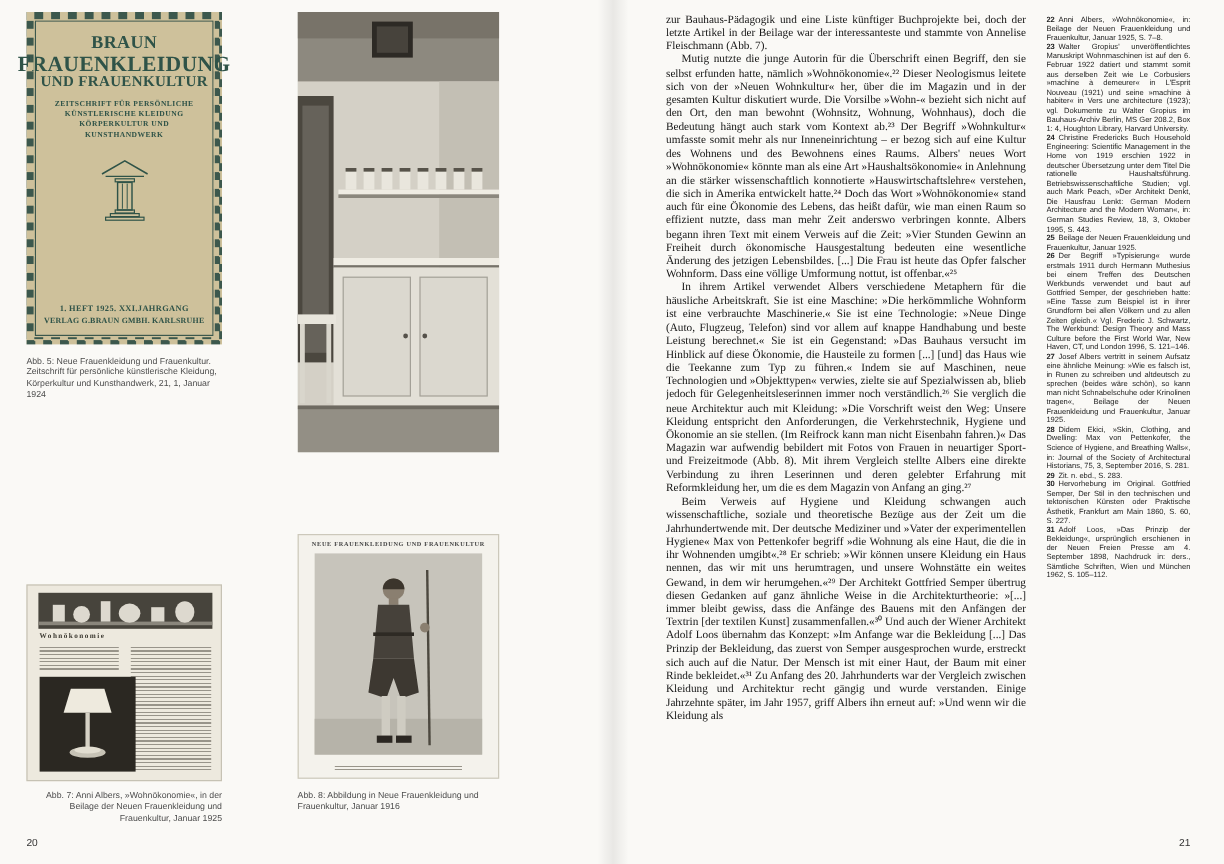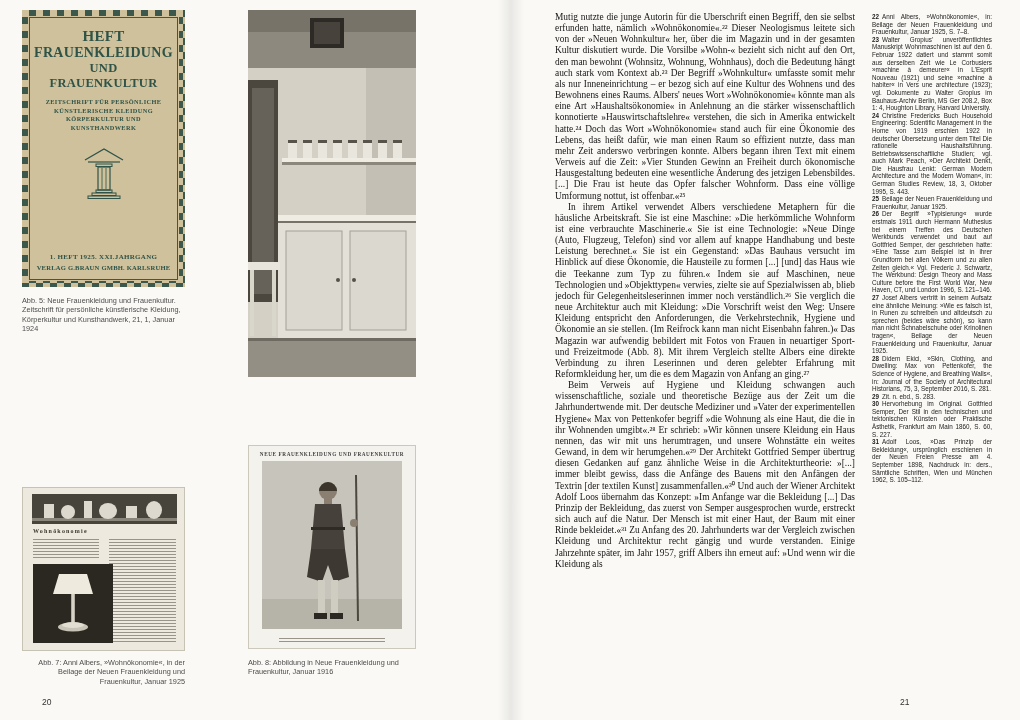--- a/index.html
+++ b/index.html
@@ -27,21 +27,21 @@
   .cover-inner{
     width:100%;height:100%;box-sizing:border-box;
     background:#cec19b;border:1px solid #3c584d;outline:1px solid #cec19b;
     display:flex;flex-direction:column;align-items:center;
     padding:10px 4px 8px 4px;
     color:#2f5348;text-align:center;
     font-family:"Liberation Serif", serif;
   }
   .cover-title{font-weight:bold;letter-spacing:.3px;}
   .cover-title .t1{font-size:15px;line-height:17px;}
-  .cover-title .t2{font-size:14px;line-height:16px;}
+  .cover-title .t2{font-size:18px;line-height:16px;}
   .cover-title .t3{font-size:12.5px;line-height:15px;text-align:center;}
   .cover-sub{margin-top:7px;font-size:6.3px;line-height:8.6px;font-weight:bold;letter-spacing:.4px;}
   .cover-icon{margin-top:14px;}
   .cover-issue{margin-top:auto;font-size:7px;font-weight:bold;letter-spacing:.3px;}
   .cover-pub{margin-top:3px;font-size:6.6px;font-weight:bold;letter-spacing:.2px;}
 
   
   .fig7page{width:163px;height:164px;background:#ede9de;border:1px solid #c6c2b4;
     position:relative;box-sizing:border-box;}
   .f7-topphoto{position:absolute;left:9px;top:6px;width:145px;height:30px;background:#47443c;}
@@ -77,21 +77,21 @@
 </style>
 </head>
 <body>
 
 <div class="spread">
 
   <div class="abs" style="left:22px;top:10px;">
     <div class="cover-border">
       <div class="cover-inner">
         <div class="cover-title">
-          <div class="t1">HEFT</div>
+          <div class="t1">BRAUN</div>
           <div class="t2">FRAUENKLEIDUNG</div>
           <div class="t3">UND FRAUENKULTUR</div>
         </div>
         <div class="cover-sub">
           <div>ZEITSCHRIFT FÜR PERSÖNLICHE</div>
           <div>KÜNSTLERISCHE KLEIDUNG</div>
           <div>KÖRPERKULTUR UND</div>
           <div>KUNSTHANDWERK</div>
         </div>
         <svg class="cover-icon" width="44" height="56" viewBox="0 0 44 56">
@@ -218,26 +218,27 @@
             <line x1="94" y1="14" x2="96" y2="160" stroke="#4c483f" stroke-width="2"></line>
             <circle cx="92" cy="62" r="4" fill="#8a7f70"></circle>
           </g>
         </svg>
       </div>
       <div class="f8-capline faux"></div>
     </div>
   </div>
   <div class="abs caption" style="left:248px;top:658px;width:168px;">Abb. 8: Abbildung in Neue Frauenkleidung und Frauenkultur, Januar 1916</div>
 
-  <div class="abs pagenum" style="left:22px;top:697px;margin-left:20px;">20</div>
+  <div class="abs pagenum" style="left:22px;top:697px;">20</div>
 
   <div class="gutter"></div>
 
   <div class="abs maintext">
 
+  <p class="para">zur Bauhaus-Pädagogik und eine Liste künftiger Buchprojekte bei, doch der letzte Artikel in der Beilage war der interessanteste und stammte von Annelise Fleischmann (Abb. 7).</p>
       <p class="para">Mutig nutzte die junge Autorin für die Überschrift einen Begriff, den sie selbst erfunden hatte, nämlich »Wohnökonomie«.²² Dieser Neologismus leitete sich von der »Neuen Wohnkultur« her, über die im Magazin und in der gesamten Kultur diskutiert wurde. Die Vorsilbe »Wohn-« bezieht sich nicht auf den Ort, den man bewohnt (Wohnsitz, Wohnung, Wohnhaus), doch die Bedeutung hängt auch stark vom Kontext ab.²³ Der Begriff »Wohnkultur« umfasste somit mehr als nur Inneneinrichtung – er bezog sich auf eine Kultur des Wohnens und des Bewohnens eines Raums. Albers' neues Wort »Wohnökonomie« könnte man als eine Art »Haushaltsökonomie« in Anlehnung an die stärker wissenschaftlich konnotierte »Hauswirtschaftslehre« verstehen, die sich in Amerika entwickelt hatte.²⁴ Doch das Wort »Wohnökonomie« stand auch für eine Ökonomie des Lebens, das heißt dafür, wie man einen Raum so effizient nutzte, dass man mehr Zeit anderswo verbringen konnte. Albers begann ihren Text mit einem Verweis auf die Zeit: »Vier Stunden Gewinn an Freiheit durch ökonomische Hausgestaltung bedeuten eine wesentliche Änderung des jetzigen Lebensbildes. [...] Die Frau ist heute das Opfer falscher Wohnform. Dass eine völlige Umformung nottut, ist offenbar.«²⁵</p>
       <p class="para">In ihrem Artikel verwendet Albers verschiedene Metaphern für die häusliche Arbeitskraft. Sie ist eine Maschine: »Die herkömmliche Wohnform ist eine verbrauchte Maschinerie.« Sie ist eine Technologie: »Neue Dinge (Auto, Flugzeug, Telefon) sind vor allem auf knappe Handhabung und beste Leistung berechnet.« Sie ist ein Gegenstand: »Das Bauhaus versucht im Hinblick auf diese Ökonomie, die Hausteile zu formen [...] [und] das Haus wie die Teekanne zum Typ zu führen.« Indem sie auf Maschinen, neue Technologien und »Objekttypen« verwies, zielte sie auf Spezialwissen ab, blieb jedoch für Gelegenheitsleserinnen immer noch verständlich.²⁶ Sie verglich die neue Architektur auch mit Kleidung: »Die Vorschrift weist den Weg: Unsere Kleidung entspricht den Anforderungen, die Verkehrstechnik, Hygiene und Ökonomie an sie stellen. (Im Reifrock kann man nicht Eisenbahn fahren.)« Das Magazin war aufwendig bebildert mit Fotos von Frauen in neuartiger Sport- und Freizeitmode (Abb. 8). Mit ihrem Vergleich stellte Albers eine direkte Verbindung zu ihren Leserinnen und deren gelebter Erfahrung mit Reformkleidung her, um die es dem Magazin von Anfang an ging.²⁷</p>
       <p class="para">Beim Verweis auf Hygiene und Kleidung schwangen auch wissenschaftliche, soziale und theoretische Bezüge aus der Zeit um die Jahrhundertwende mit. Der deutsche Mediziner und »Vater der experimentellen Hygiene« Max von Pettenkofer begriff »die Wohnung als eine Haut, die die in ihr Wohnenden umgibt«.²⁸ Er schrieb: »Wir können unsere Kleidung ein Haus nennen, das wir mit uns herumtragen, und unsere Wohnstätte ein weites Gewand, in dem wir herumgehen.«²⁹ Der Architekt Gottfried Semper übertrug diesen Gedanken auf ganz ähnliche Weise in die Architekturtheorie: »[...] immer bleibt gewiss, dass die Anfänge des Bauens mit den Anfängen der Textrin [der textilen Kunst] zusammenfallen.«³⁰ Und auch der Wiener Architekt Adolf Loos übernahm das Konzept: »Im Anfange war die Bekleidung [...] Das Prinzip der Bekleidung, das zuerst von Semper ausgesprochen wurde, erstreckt sich auch auf die Natur. Der Mensch ist mit einer Haut, der Baum mit einer Rinde bekleidet.«³¹ Zu Anfang des 20. Jahrhunderts war der Vergleich zwischen Kleidung und Architektur recht gängig und wurde verstanden. Einige Jahrzehnte später, im Jahr 1957, griff Albers ihn erneut auf: »Und wenn wir die Kleidung als</p>
     </div>
 
   <div class="abs footnotes">
 
       <p class="fn"><span class="fn-num">22</span><span class="fn-text">Anni Albers, »Wohnökonomie«, in: Beilage der Neuen Frauenkleidung und Frauenkultur, Januar 1925, S. 7–8.</span></p>
 
       <p class="fn"><span class="fn-num">23</span><span class="fn-text">Walter Gropius' unveröffentlichtes Manuskript Wohnmaschinen ist auf den 6. Februar 1922 datiert und stammt somit aus derselben Zeit wie Le Corbusiers »machine à demeurer« in L'Esprit Nouveau (1921) und seine »machine à habiter« in Vers une architecture (1923); vgl. Dokumente zu Walter Gropius im Bauhaus-Archiv Berlin, MS Ger 208.2, Box 1: 4, Houghton Library, Harvard University.</span></p>
@@ -252,15 +253,15 @@
 
       <p class="fn"><span class="fn-num">28</span><span class="fn-text">Didem Ekici, »Skin, Clothing, and Dwelling: Max von Pettenkofer, the Science of Hygiene, and Breathing Walls«, in: Journal of the Society of Architectural Historians, 75, 3, September 2016, S. 281.</span></p>
 
       <p class="fn"><span class="fn-num">29</span><span class="fn-text">Zit. n. ebd., S. 283.</span></p>
 
       <p class="fn"><span class="fn-num">30</span><span class="fn-text">Hervorhebung im Original. Gottfried Semper, Der Stil in den technischen und tektonischen Künsten oder Praktische Ästhetik, Frankfurt am Main 1860, S. 60, S. 227.</span></p>
 
       <p class="fn"><span class="fn-num">31</span><span class="fn-text">Adolf Loos, »Das Prinzip der Bekleidung«, ursprünglich erschienen in der Neuen Freien Presse am 4. September 1898, Nachdruck in: ders., Sämtliche Schriften, Wien und München 1962, S. 105–112.</span></p>
     </div>
 
-  <div class="abs pagenum" style="left:900px;top:697px;width:62px;">21</div>
+  <div class="abs pagenum" style="left:930px;top:697px;width:62px;text-align:right;">21</div>
 
 </div>
 
 </body></html>

